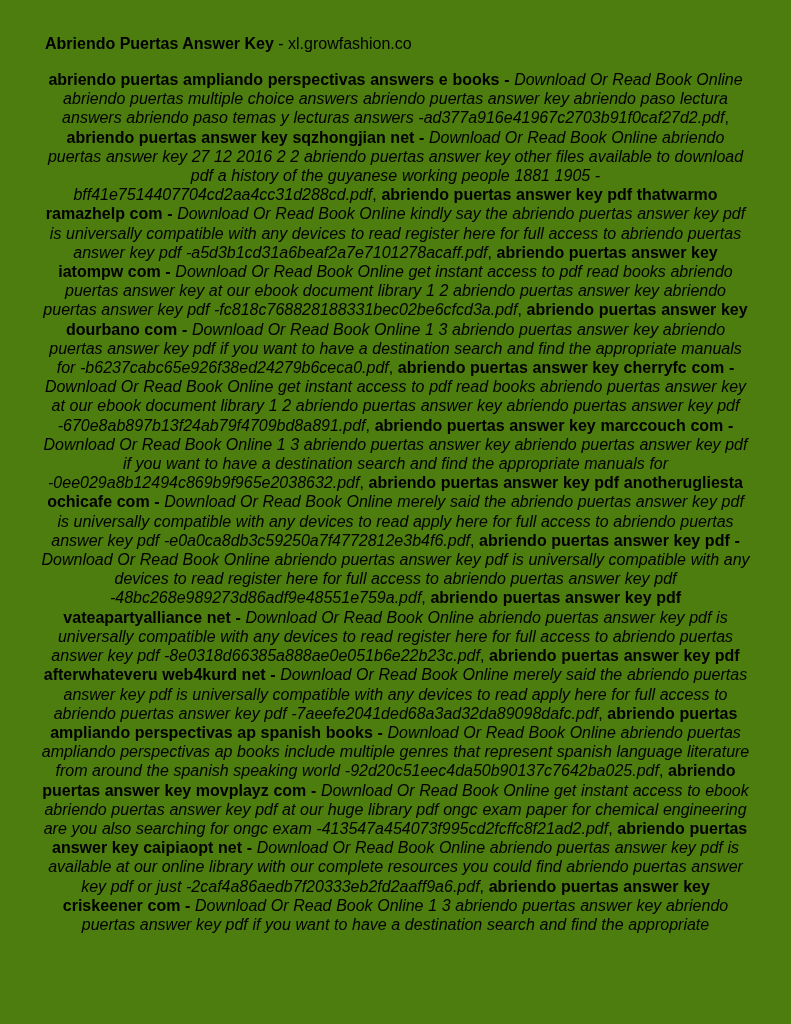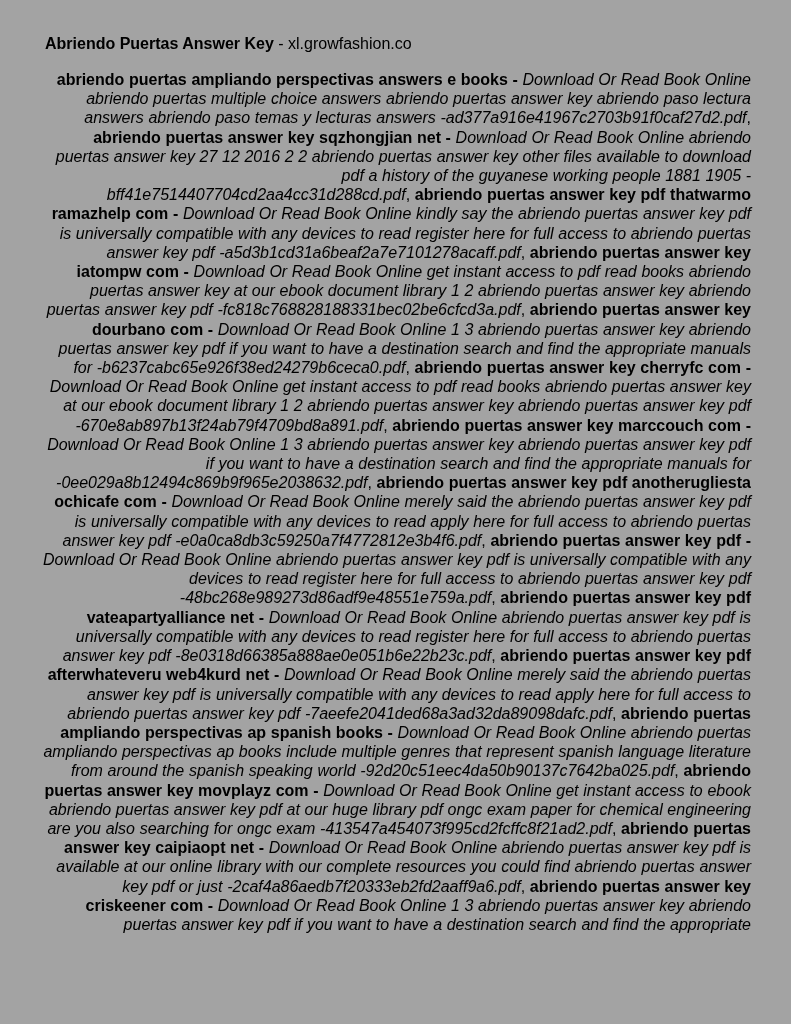--- a/index.html
+++ b/index.html
@@ -7,39 +7,39 @@
   body {
     width: 791px;
     height: 1024px;
     overflow: hidden;
     font-family: "Liberation Sans", "DejaVu Sans", sans-serif;
     color: #000000;
   }
   .page {
     width: 791px;
     height: 1024px;
-    background: #a3a3a3;
+    background: #4d7c0f;
     padding: 34px 39px 0 40px;
   }
   .doc-title {
     font-size: 16px;
     line-height: 19px;
     font-weight: bold;
     margin-left: 5px;
     margin-bottom: 17px;
     white-space: nowrap;
   }
   .doc-title .title-suffix {
     font-weight: normal;
   }
   .body-text {
     width: 711px;
     font-size: 16px;
     line-height: 19.2px;
-    text-align: right;
+    text-align: center;
     word-spacing: 0.2px;
   }
   .entry-name {
     font-weight: bold;
     font-style: normal;
   }
   .entry-desc {
     font-weight: normal;
     font-style: italic;
   }

